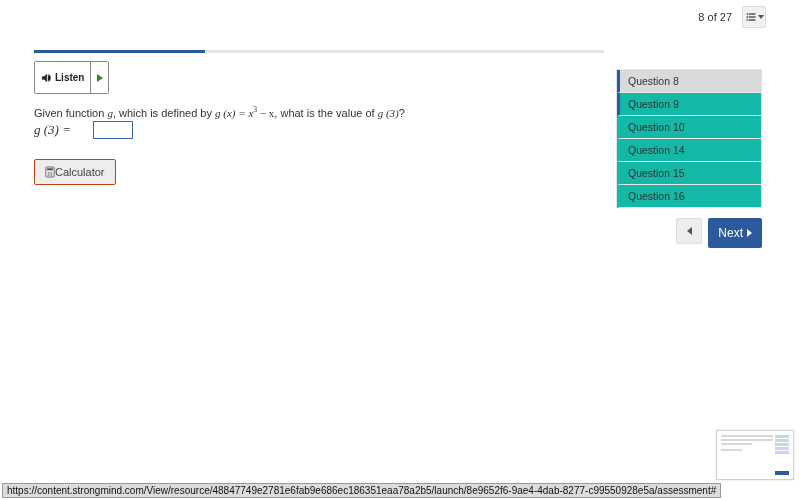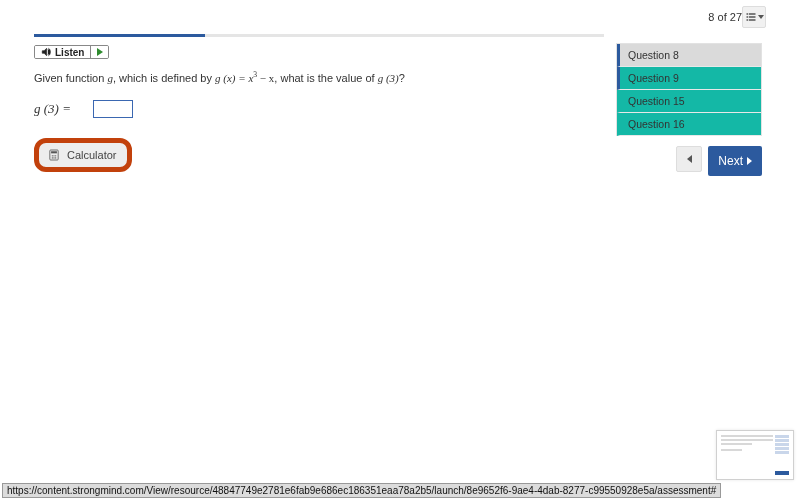--- a/index.html
+++ b/index.html
@@ -1,38 +1,38 @@
 <!DOCTYPE html>
 <html><head>
 <meta charset="utf-8">
 <style>
   * { box-sizing: border-box; }
   body { margin: 0; font-family: Arial, Helvetica, sans-serif; font-size: 12px; color: #333; background: #fff; width: 800px; height: 500px; position: relative; overflow: hidden; }
-  .top-bar { display: flex; justify-content: flex-end; align-items: center; padding: 6px 34px 6px 0; }
+  .top-bar { display: flex; justify-content: flex-end; align-items: center; padding: 6px 34px 22px 0; gap: 10px; }
   .progress-text { font-size: 11px; color: #333; }
   .list-btn { width: 24px; height: 22px; background: #f1f1f1; border: 1px solid #ddd; display: flex; align-items: center; justify-content: center; border-radius: 2px; }
   .list-btn svg { width: 12px; height: 12px; }
   .caret-down { width: 0; height: 0; border-left: 3px solid transparent; border-right: 3px solid transparent; border-top: 4px solid #555; margin-left: 1px; }
   .main-area { display: flex; padding: 0 34px 0 34px; gap: 12px; }
   .question-col { flex: 0 0 570px; }
   .prog-track { height: 3px; background: #e5e5e5; width: 100%; margin-bottom: 8px; position: relative; }
   .prog-fill { height: 100%; background: #2c5a9e; width: 30%; }
   .listen-row { display: flex; margin-bottom: 10px; }
-  .listen-group { display: inline-flex; border: 1px solid #888; border-radius: 2px; overflow: hidden; height: 14px; }
+  .listen-group { display: inline-flex; border: 1px solid #888; border-radius: 2px; overflow: hidden; height: 33px; }
   .listen-main { display: flex; align-items: center; gap: 4px; padding: 0 6px; font-size: 10px; font-weight: bold; color: #222; background: #fff; }
   .listen-play { display: flex; align-items: center; justify-content: center; width: 18px; border-left: 1px solid #888; background: #fff; }
   .tri-right { width: 0; height: 0; border-top: 4px solid transparent; border-bottom: 4px solid transparent; border-left: 6px solid #2e8b2e; }
-  .q-text { font-size: 11px; color: #333; margin-bottom: 14px; line-height: 1.5; }
+  .q-text { font-size: 11px; color: #333; line-height: 1.5; }
   .q-text i.mv { font-style: italic; font-family: 'Times New Roman', serif; }
   .q-text .fn { font-family: 'Times New Roman', serif; }
   .hint { font-size: 11px; margin-bottom: 22px; }
   .answer-row { display: flex; align-items: center; gap: 22px; margin-bottom: 20px; font-family: 'Times New Roman', serif; font-size: 13px; }
   .answer-row input { width: 40px; height: 18px; border: 1px solid #3a67b1; background: #fff; padding: 0 2px; }
-  .calc-btn { display: inline-flex; align-items: center; gap: 8px; padding: 6px 10px; background: #ededed; border: 5px solid #c2410c; border-radius: 12px; font-size: 11px; color: #444; }
-  .sidebar-col { flex: 0 0 146px; display: flex; flex-direction: column; margin-top: 9px; }
+  .calc-btn { display: inline-flex; align-items: center; gap: 0; padding: 6px 10px; background: #ededed; border: 1px solid #c2410c; border-radius: 2px; font-size: 11px; color: #444; }
+  .sidebar-col { flex: 0 0 146px; display: flex; flex-direction: column; margin-top: 19px; }
   .q-list { max-height: 187px; overflow-y: auto; border: 1px solid #e2e2e2; border-bottom: none; }
   .q-item { padding: 5px 8px; font-size: 10.5px; color: #333; border-bottom: 1px solid #e8e8e8; border-left: 3px solid transparent; background: #14b8a6; }
   .q-item.current { background: #dadada; border-left-color: #2c5a9e; font-weight: 500; }
   .q-item.visited { border-left-color: #2c5a9e; }
   .nav-row { display: flex; justify-content: flex-end; gap: 6px; margin-top: 10px; }
   .back-btn { width: 26px; height: 26px; background: #ededed; border: 1px solid #ddd; display: flex; align-items: center; justify-content: center; border-radius: 2px; }
   .tri-left-sm { width: 0; height: 0; border-top: 4px solid transparent; border-bottom: 4px solid transparent; border-right: 5px solid #555; }
   .next-btn { height: 26px; padding: 15px 10px; background: #2c5a9e; color: #fff; display: flex; align-items: center; gap: 4px; font-size: 12px; border-radius: 2px; }
   .tri-right-sm { width: 0; height: 0; border-top: 4px solid transparent; border-bottom: 4px solid transparent; border-left: 5px solid #fff; }
   .status-bar { position: absolute; bottom: 2px; left: 2px; background: #dcdcdc; border: 1px solid #999; color: #111; font-size: 10px; padding: 1px 4px; white-space: nowrap; }
@@ -103,20 +103,22 @@
           <circle cx="8" cy="10.5" r=".8" fill="#555"></circle>
         </svg>
       <span>Calculator</span>
     </div>
   </div>
 
   <div class="sidebar-col">
     <div class="q-list" id="qlist">
         <div class="q-item current">Question 8</div>
         <div class="q-item visited">Question 9</div>
+        <div class="q-item">Question 10</div>
+        <div class="q-item">Question 14</div>
         <div class="q-item">Question 15</div>
         <div class="q-item">Question 16</div>
       </div>
     <div class="nav-row">
       <div class="back-btn">
         <span class="tri-left-sm"></span>
       </div>
       <div class="next-btn">
         <span>Next</span>
         <span class="tri-right-sm"></span>

